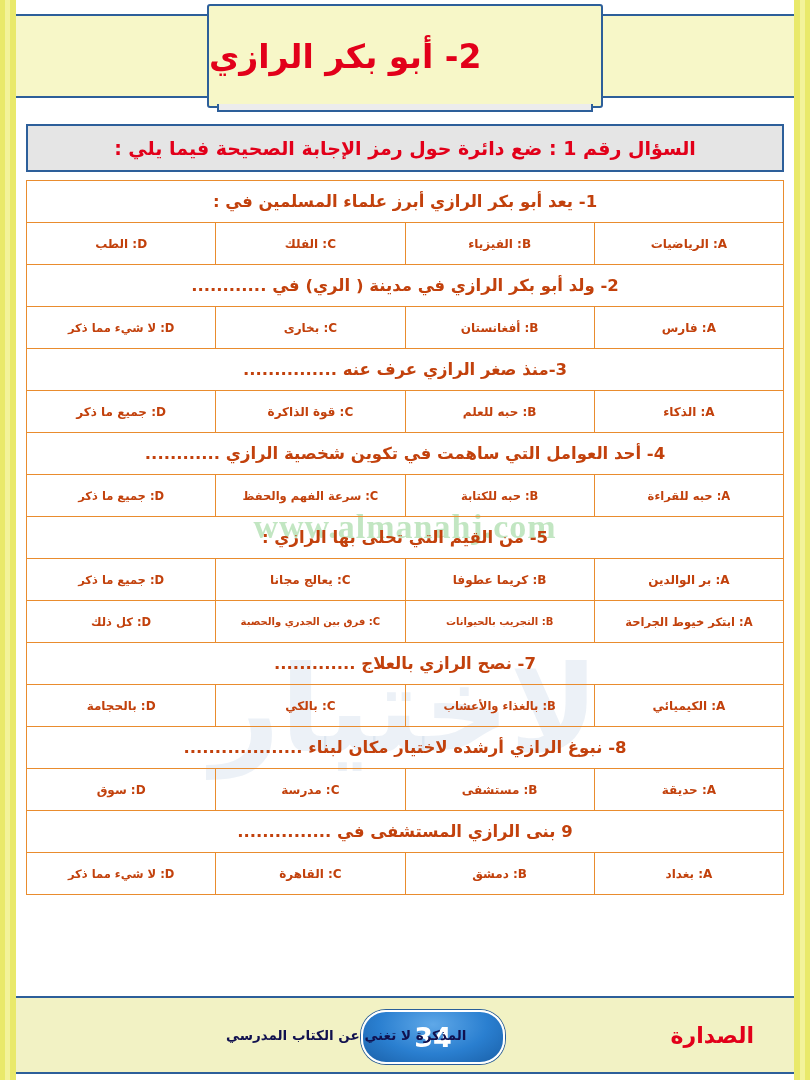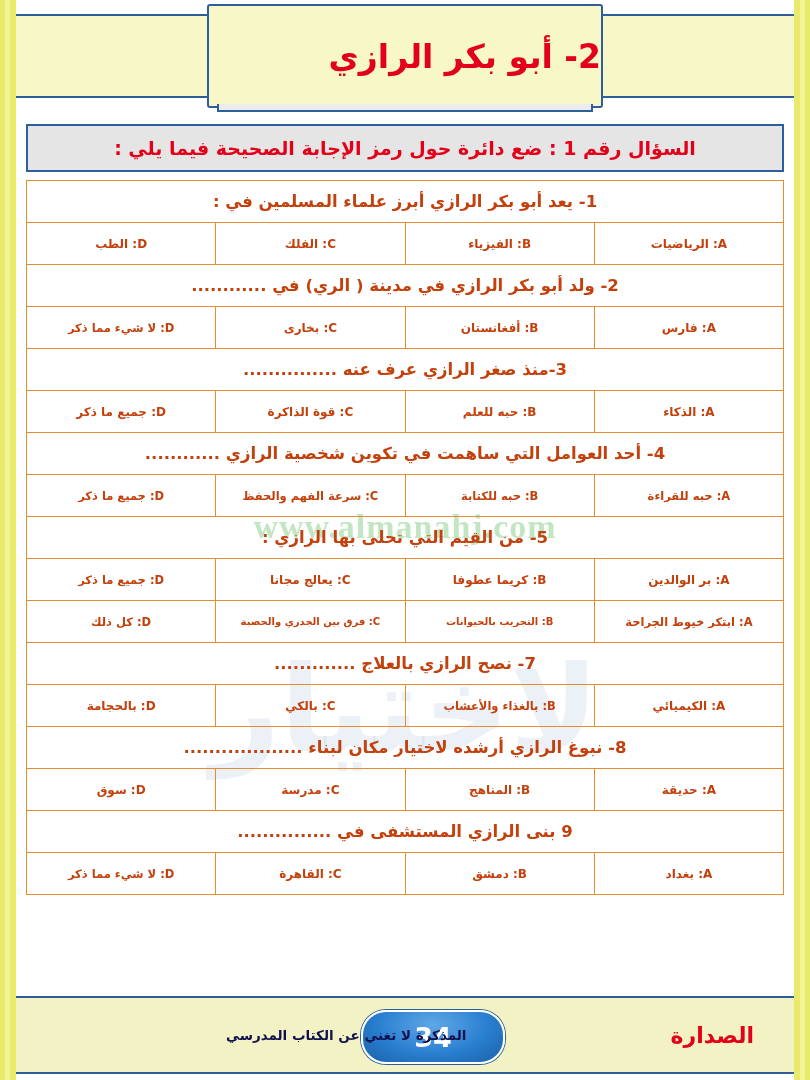--- a/index.html
+++ b/index.html
@@ -80,21 +80,21 @@
     top: 0;
     left: 50%;
     transform: translateX(-50%);
     width: 392px;
     height: 100px;
     background: #f7f7c8;
     border: 2px solid #2d5f9a;
     border-radius: 3px;
     display: flex;
     align-items: center;
-    justify-content: flex-start;
+    justify-content: flex-end;
   }
   .banner-center .shadow-line {
     position: absolute;
     bottom: -6px;
     left: 8px;
     right: 8px;
     height: 6px;
     background: #ececec;
     border-left: 2px solid #2d5f9a;
     border-right: 2px solid #2d5f9a;
@@ -350,21 +350,21 @@
           <td class="opt small">B: بالغذاء والأعشاب</td>
           <td class="opt">C: بالكي</td>
           <td class="opt">D: بالحجامة</td>
         </tr>
 
         <tr>
           <td class="stem" colspan="4">8- نبوغ الرازي أرشده لاختيار مكان لبناء ...................</td>
         </tr>
         <tr>
           <td class="opt">A: حديقة</td>
-          <td class="opt">B: المناهج</td>
+          <td class="opt">B: مستشفى</td>
           <td class="opt">C: مدرسة</td>
           <td class="opt">D: سوق</td>
         </tr>
 
         <tr>
           <td class="stem" colspan="4">9 بنى الرازي المستشفى في ...............</td>
         </tr>
         <tr>
           <td class="opt">A: بغداد</td>
           <td class="opt">B: دمشق</td>

